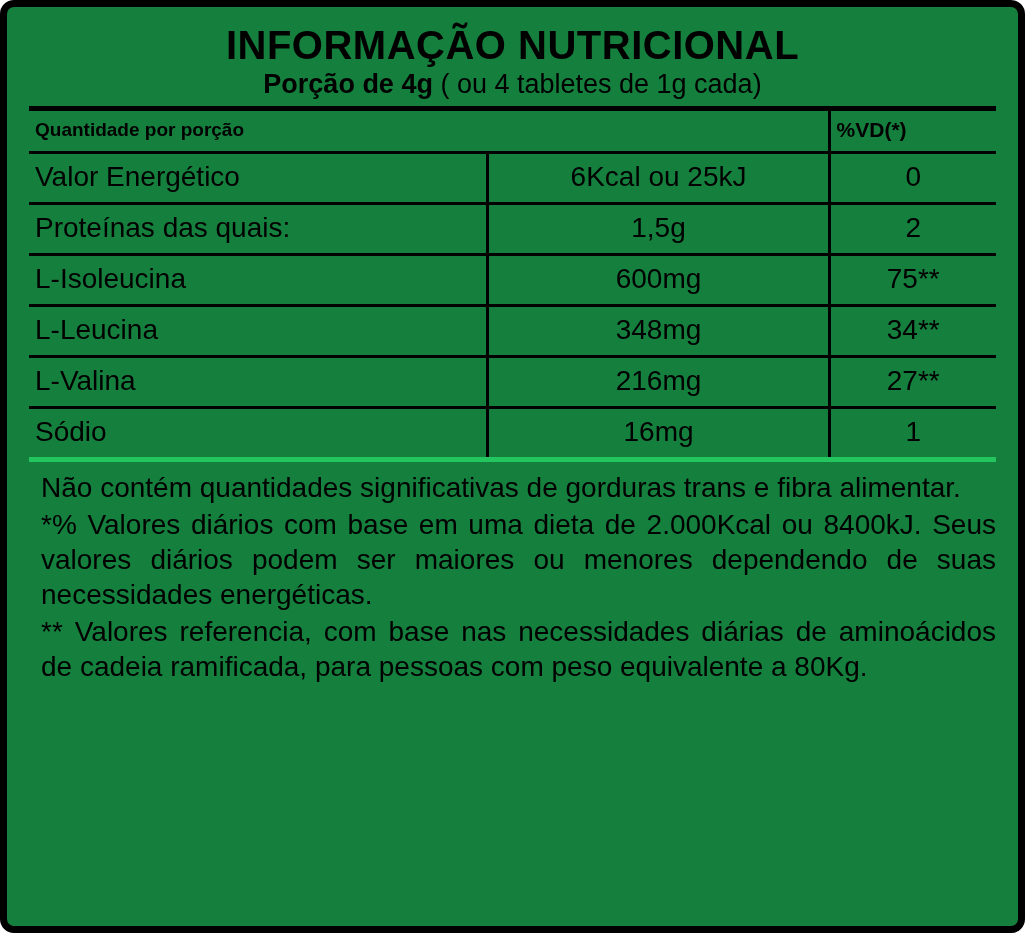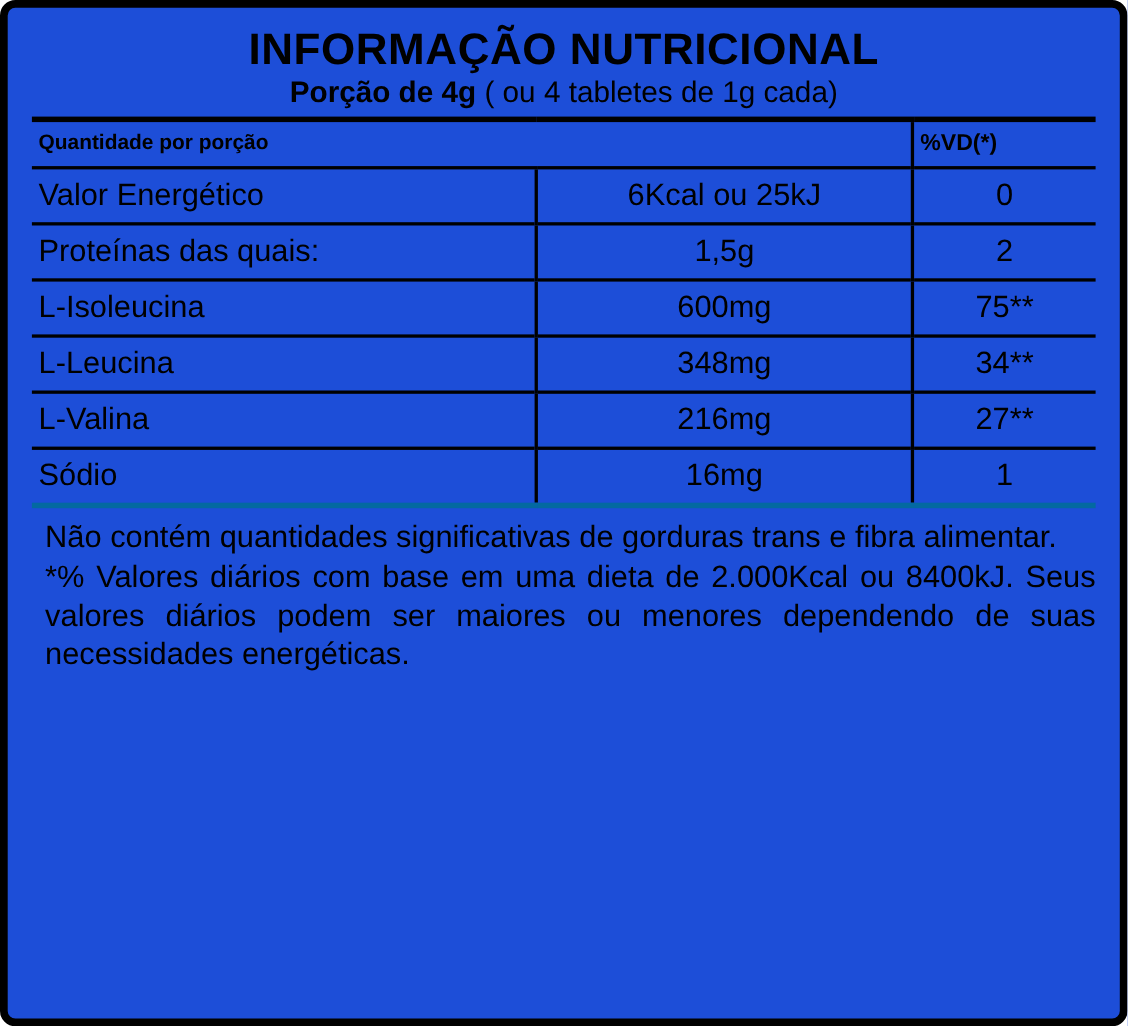--- a/index.html
+++ b/index.html
@@ -14,21 +14,21 @@
     color: #000000;
     overflow: hidden;
   }
   .label-box {
     box-sizing: border-box;
     width: 1025px;
     height: 933px;
     border: 7px solid #000000;
     border-radius: 14px;
     padding: 10px 22px 0 22px;
-    background: #1d4ed8;
+    background: #15803d;
   }
   .title {
     text-align: center;
     font-size: 40px;
     font-weight: bold;
     letter-spacing: 0.5px;
     line-height: 1.1;
     margin: 6px 0 2px 0;
   }
   .portion {
@@ -43,21 +43,21 @@
     width: 100%;
     border-collapse: collapse;
     font-size: 28px;
   }
   table.nut td {
     padding: 7px 6px 9px 6px;
     vertical-align: middle;
   }
   .thick-top { border-top: 5px solid #000; }
   .thin-top  { border-top: 3px solid #000; }
-  .thick-bot { border-bottom: 5px solid #0369a1; }
+  .thick-bot { border-bottom: 5px solid #22c55e; }
 
   .col-name { width: 470px; text-align: left; padding-left: 8px; }
   .col-val  { width: 345px; text-align: center; border-left: 3px solid #000; }
   .col-vd   { width: 160px; text-align: center; border-left: 3px solid #000; }
 
   .hdr-name { font-weight: bold; font-size: 19px; text-align: left; padding-left: 8px; }
   .hdr-vd   { font-weight: bold; font-size: 21px; border-left: 3px solid #000; }
   .hdr-spacer { border-left: none; }
 
   .notes {
@@ -121,15 +121,16 @@
         <td class="col-name thin-top thick-bot">Sódio</td>
         <td class="col-val thin-top thick-bot">16mg</td>
         <td class="col-vd thin-top thick-bot">1</td>
       </tr>
     </tbody>
   </table>
 
   <div class="notes">
     <p>Não contém quantidades significativas de gorduras trans e fibra alimentar.</p>
     <p class="justify">*% Valores diários com base em uma dieta de 2.000Kcal ou  8400kJ. Seus valores diários podem ser maiores ou menores dependendo de suas necessidades energéticas.</p>
+    <p class="justify">** Valores referencia, com base nas necessidades diárias de aminoácidos de cadeia ramificada, para pessoas com peso equivalente a 80Kg.</p>
   </div>
 
 </div>
 
 </body></html>

